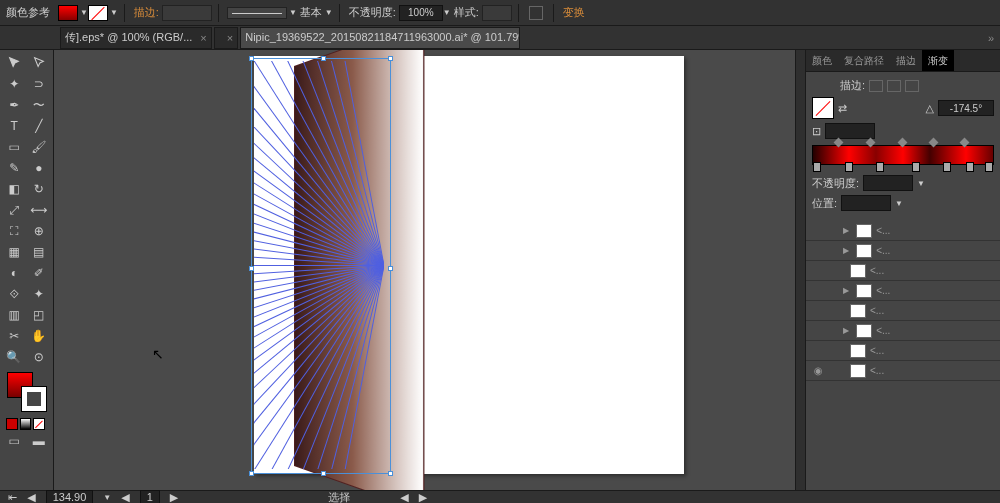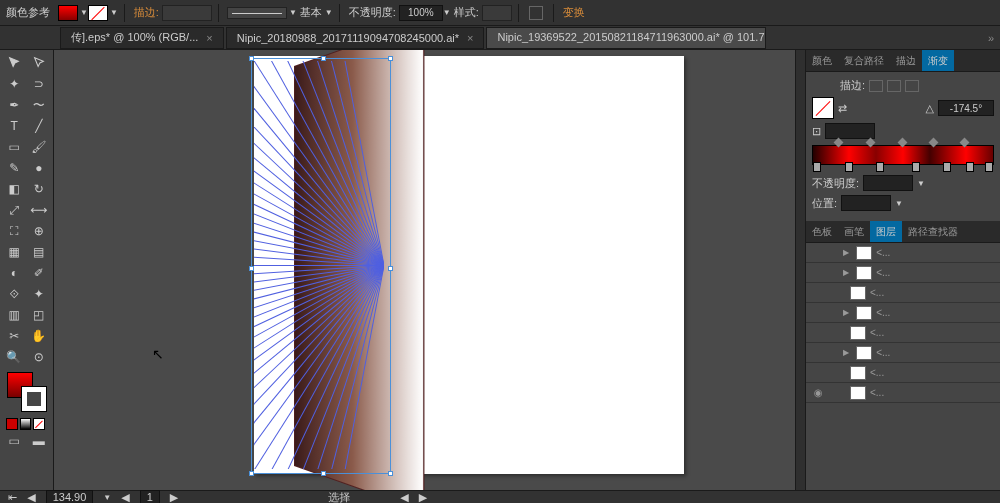--- a/index.html
+++ b/index.html
@@ -11,21 +11,21 @@
 .swatch.none{background:#fff;position:relative}
 .swatch.none::after{content:"";position:absolute;width:100%;height:1px;background:red;top:50%;left:0;transform:rotate(-45deg)}
 .topbar .divider{width:1px;height:18px;background:#1a1a1a;margin:0 6px}
 .topbar .lbl{margin:0 3px}
 .topbar .lbl.o{color:#d88c3a}
 .stroke-line{width:60px;height:12px;background:#444;border:1px solid #222;margin:0 2px;position:relative}
 .stroke-line::after{content:"";position:absolute;top:5px;left:4px;right:4px;height:1px;background:#ccc}
 .num-input{width:44px;height:16px;background:#222;border:1px solid #111;color:#ccc;text-align:center;font-size:10px}
 .dd{width:50px;height:16px;background:#3a3a3a;border:1px solid #222;display:inline-flex;align-items:center;padding:0 2px}
 .tabrow{height:24px;background:#323232;display:flex;align-items:center;padding-left:60px;border-bottom:1px solid #1a1a1a}
-.tab{padding:0 10px;height:22px;display:flex;align-items:center;background:#2a2a2a;border:1px solid #1a1a1a;margin-right:2px;font-size:10px;max-width:280px;overflow:hidden;white-space:nowrap}
+.tab{padding:0 4px;height:22px;display:flex;align-items:center;background:#2a2a2a;border:1px solid #1a1a1a;margin-right:2px;font-size:10px;max-width:280px;overflow:hidden;white-space:nowrap}
 .tab.active{background:#4a4a4a}
 .tab .x{margin-left:8px;color:#888}
 .tabrow .navs{margin-left:auto;margin-right:6px;color:#888}
 .main{display:flex;height:440px}
 .toolbox{width:54px;background:#454545;border-right:1px solid #1a1a1a;padding:4px 2px}
 .toolrow{display:flex;justify-content:space-around;margin-bottom:3px}
 .tbtn{width:22px;height:18px;display:flex;align-items:center;justify-content:center;color:#ccc;font-size:12px}
 .tbtn svg{width:14px;height:14px;stroke:#ccc;fill:none;stroke-width:1.2}
 .fillstroke{position:relative;width:40px;height:40px;margin:6px auto}
 .fillstroke .f{position:absolute;width:26px;height:26px;background:linear-gradient(#f00,#700);border:1px solid #000;top:0;left:0}
@@ -38,21 +38,21 @@
 .shape3d{position:absolute;left:0;top:0;width:160px;height:418px}
 .panel3d{position:absolute;left:40px;top:10px;width:120px;height:400px;background:linear-gradient(90deg,#3a1a1a,#8a5a4a,#fff);transform:perspective(300px) rotateY(-28deg);transform-origin:left center;border:1px solid #502020}
 .lines3d{position:absolute;left:0;top:5px;width:130px;height:408px;overflow:hidden}
 .lines3d div{position:absolute;right:0;width:200%;height:1px;background:#5060e0;transform-origin:right center}
 .selbox{position:absolute;left:-3px;top:2px;width:140px;height:416px;border:1px solid #4a90d9}
 .selbox .h{position:absolute;width:5px;height:5px;background:#fff;border:1px solid #4a90d9}
 .cursor{position:absolute;left:98px;top:296px;color:#000;font-size:14px}
 .rightpanels{width:195px;background:#383838;border-left:1px solid #1a1a1a;display:flex;flex-direction:column}
 .ptabs{display:flex;height:22px;background:#2a2a2a;border-bottom:1px solid #1a1a1a}
 .ptab{padding:0 6px;display:flex;align-items:center;font-size:10px;color:#999}
-.ptab.active{background:#0369a1;color:#ccc}
+.ptab.active{background:#000000;color:#ccc}
 .gradpanel{padding:6px;background:#454545}
 .gradrow{display:flex;align-items:center;margin-bottom:4px;gap:4px}
 .gradsw{width:22px;height:22px;background:linear-gradient(#f00,#700);border:1px solid #000}
 .gradslider{position:relative;height:20px;margin:6px 0;background:linear-gradient(90deg,#200,#f00 20%,#800 35%,#f00 50%,#400 65%,#f00 85%,#600);border:1px solid #000}
 .gradslider .stop{position:absolute;bottom:-8px;width:8px;height:10px;background:#aaa;border:1px solid #000}
 .gradslider .dia{position:absolute;top:-7px;width:7px;height:7px;background:#888;transform:rotate(45deg)}
 .layerspanel{flex:1;background:#454545;overflow:hidden}
 .layerlist{max-height:160px;overflow-y:auto}
 .lrow{display:flex;align-items:center;height:20px;border-bottom:1px solid #333;padding-left:4px}
 .lrow .eye{width:16px;text-align:center;color:#999;font-size:10px}
@@ -92,21 +92,20 @@
   <span class="divider"></span>
   <span class="lbl o">变换</span>
 </div>
 
 <div class="tabrow">
   <div class="tab">
       <span>传].eps* @ 100% (RGB/...</span>
       <span class="x">×</span>
     </div>
   <div class="tab">
-      <span>Nipic_20180988_20171119094708245000.ai*</span>
       <span class="x">×</span>
     </div>
   <div class="tab active">
       <span>Nipic_19369522_20150821184711963000.ai* @ 101.79% (RGB/预览)</span>
     </div>
   <span class="navs">»</span>
 </div>
 
 <div class="main">
   <div class="toolbox">
@@ -306,26 +305,20 @@
           <input class="num-input" style="width: 50px;">
           <span style="font-size:8px">▼</span>
         </div>
       <div class="gradrow">
           <span>位置:</span>
           <input class="num-input" style="width: 50px;">
           <span style="font-size:8px">▼</span>
         </div>
     </div>
 
-    <div class="ptabs">
-      <div class="ptab">色板</div>
-      <div class="ptab">画笔</div>
-      <div class="ptab active">图层</div>
-      <div class="ptab">路径查找器</div>
-    </div>
     <div class="layerspanel">
       <div class="layerlist" id="layerlist">
           <div class="lrow">
             <span class="eye"></span>
             <span style="width:14px"></span>
             <span class="tri">▶</span>
             <span class="thumb"></span>
             <span class="nm">&lt;...</span>
           </div>
           <div class="lrow">

